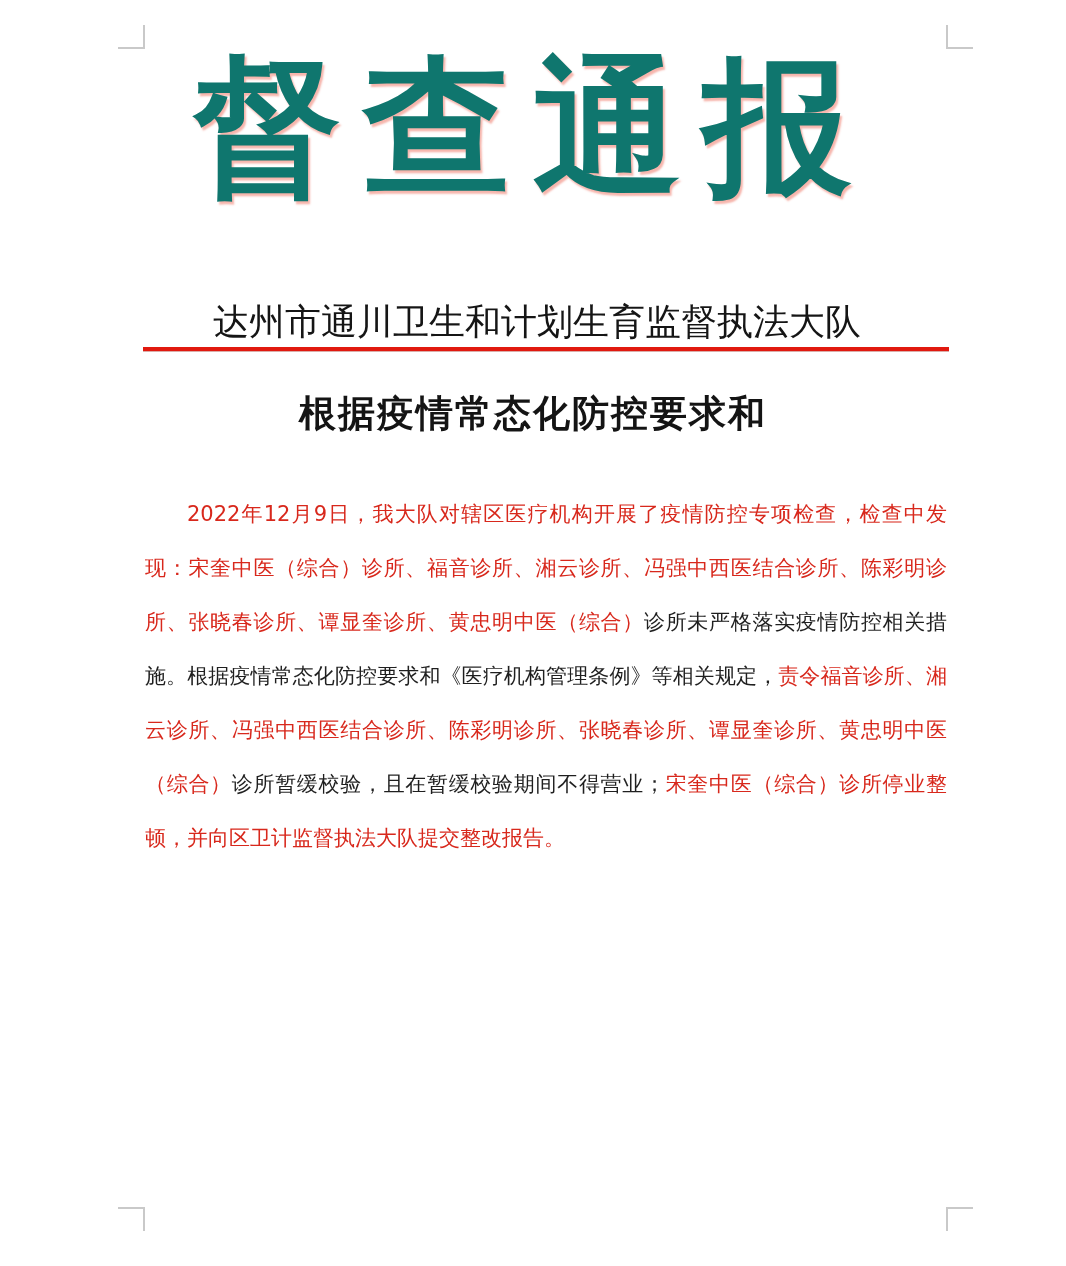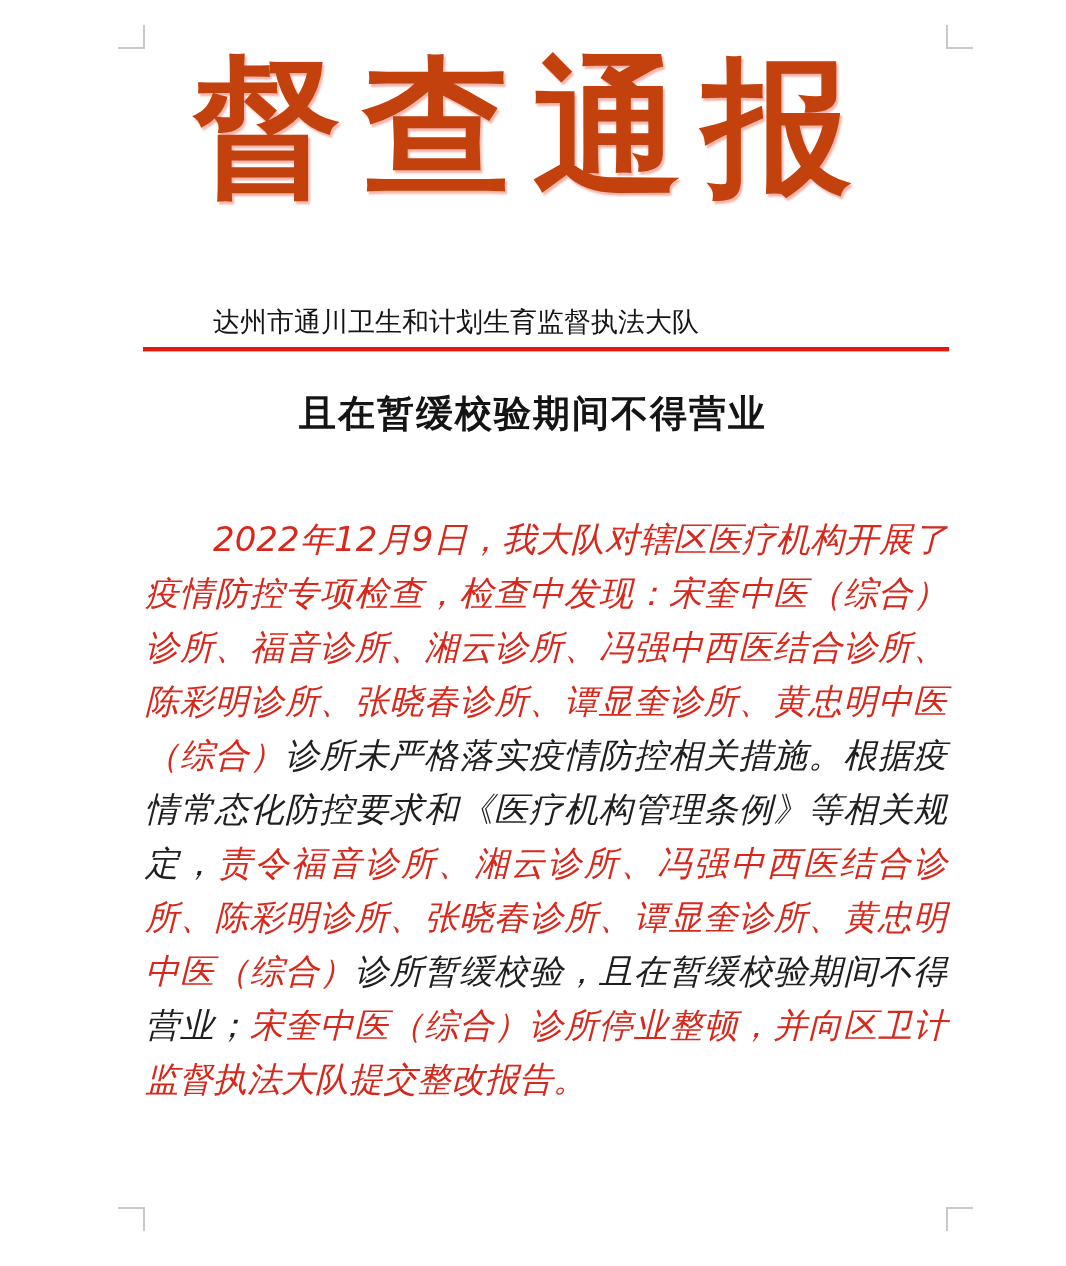--- a/index.html
+++ b/index.html
@@ -18,56 +18,55 @@
   .crop-bl { left: 118px; top: 1207px; border-right: 2px solid #c9c9c9; border-top: 2px solid #c9c9c9; }
   .crop-br { left: 946px; top: 1207px; border-left: 2px solid #c9c9c9;  border-top: 2px solid #c9c9c9; }
 
   
   .banner {
     position: absolute; top: 48px; left: 0; width: 100%;
     text-align: center;
     font-size: 148px; line-height: 158px;
     font-weight: bold;
     letter-spacing: 22px;
-    color: #c2410c;
+    color: #0f766e;
     text-shadow: 2px 3px 2px rgba(235, 90, 70, 0.45);
     white-space: nowrap;
   }
 
   
   .header-row {
     position: absolute; top: 305px; left: 145px; width: 802px;
     display: flex; justify-content: space-between; align-items: baseline;
     padding-left: 68px; padding-right: 50px;
-    font-size: 27px; line-height: 34px;
+    font-size: 36px; line-height: 34px;
     color: #151515; font-weight: 500;
     white-space: nowrap;
   }
 
   .red-rule {
     position: absolute; top: 347px; left: 143px; width: 806px; height: 4px;
     background: #e1190f;
     box-shadow: 0 1px 0 rgba(150, 20, 10, 0.35);
   }
 
   .doc-title {
     position: absolute; top: 392px; left: 0; width: 100%;
     text-align: center;
     font-size: 37px; line-height: 44px;
     font-weight: bold; color: #141414;
     letter-spacing: 2px;
     white-space: nowrap;
   }
 
   .body-text {
-    position: absolute; top: 512px; left: 145px; width: 802px;
-    font-size: 34px; line-height: 54px;
+    position: absolute; top: 487px; left: 145px; width: 802px;
+    font-size: 21px; line-height: 54px;
     text-align: justify;
     color: #1f1f1f;
-    font-style: italic;
   }
   .body-text p { text-indent: 2em; }
   .seg-red   { color: #d8281c; }
   .seg-black { color: #1f1f1f; }
 </style>
 </head>
 <body>
 
 <div class="page">
 
@@ -77,19 +76,19 @@
   <div class="crop crop-br"></div>
 
   <div class="banner">督查通报</div>
 
   <div class="header-row">
     <span>达州市通川卫生和计划生育监督执法大队</span>
   </div>
 
   <div class="red-rule"></div>
 
-  <div class="doc-title">且在暂缓校验期间不得营业</div>
+  <div class="doc-title">根据疫情常态化防控要求和</div>
 
   <div class="body-text">
     <p><span class="seg-red">2022年12月9日，我大队对辖区医疗机构开展了疫情防控专项检查，检查中发现：宋奎中医（综合）诊所、福音诊所、湘云诊所、冯强中西医结合诊所、陈彩明诊所、张晓春诊所、谭显奎诊所、黄忠明中医（综合）</span><span class="seg-black">诊所未严格落实疫情防控相关措施。根据疫情常态化防控要求和《医疗机构管理条例》等相关规定，</span><span class="seg-red">责令福音诊所、湘云诊所、冯强中西医结合诊所、陈彩明诊所、张晓春诊所、谭显奎诊所、黄忠明中医（综合）</span><span class="seg-black">诊所暂缓校验，且在暂缓校验期间不得营业；</span><span class="seg-red">宋奎中医（综合）诊所停业整顿，并向区卫计监督执法大队提交整改报告。</span></p>
   </div>
 
 </div>
 
 </body></html>

